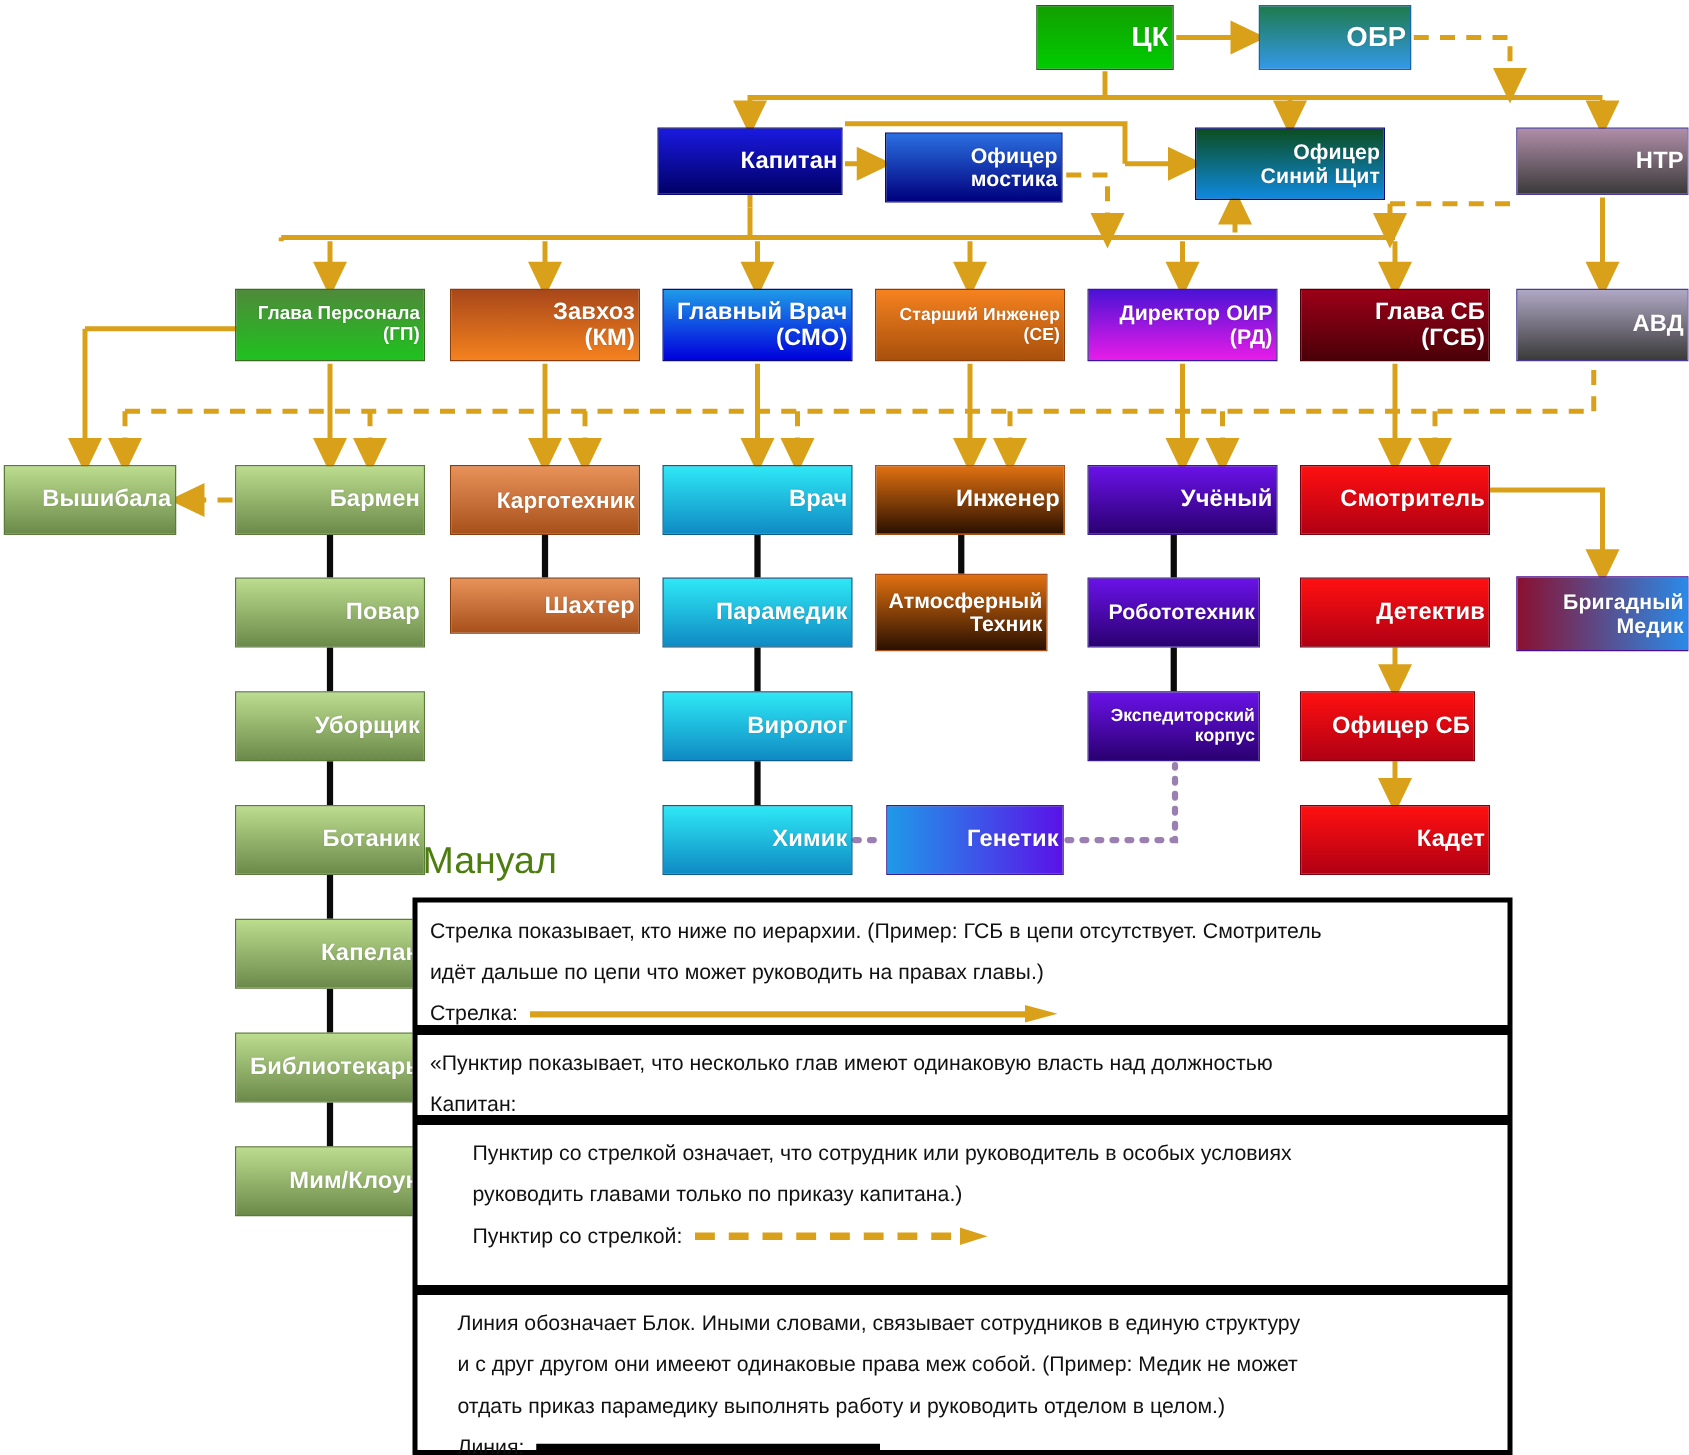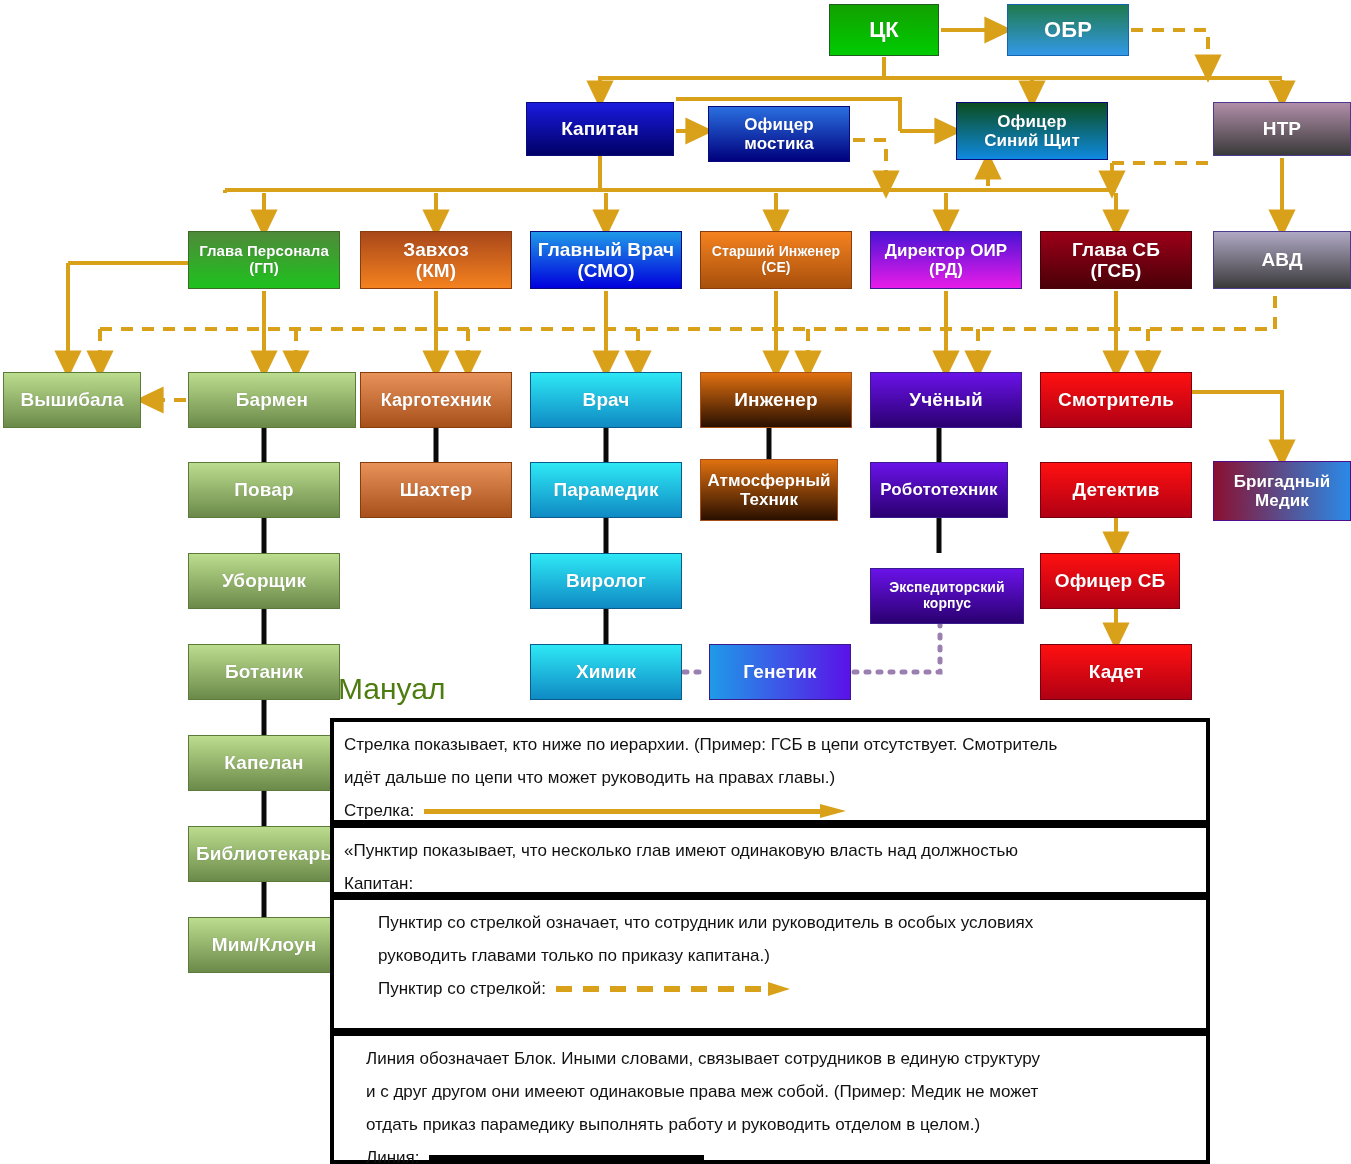--- a/index.html
+++ b/index.html
@@ -3,21 +3,21 @@
 <meta charset="utf-8">
 <style>
   html,body{margin:0;padding:0;background:#ffffff;}
   body{font-family:"Liberation Sans", sans-serif;}
   #root{position:relative;width:1351px;height:1164px;overflow:hidden;background:#fff;}
   #svg-layer{position:absolute;left:0;top:0;width:1351px;height:1164px;pointer-events:none;}
   .node{
     position:absolute;
     box-sizing:border-box;
     display:flex;align-items:center;justify-content:center;
-    text-align:center;
+    text-align:right;
     color:#ffffff;
     font-weight:bold;
     line-height:1.12;
     letter-spacing:0.1px;
     text-shadow:0 0 1px rgba(0,0,0,.25);
     padding:2px 3px;
   }
   .node span{display:block;width:100%;}
   
   #manual-title{
@@ -194,21 +194,21 @@
       </div>
       <div class="node" style="left: 1040px; top: 231px; width: 152px; height: 58px; font-size: 19px; border: 1px solid rgb(74, 0, 8); background: linear-gradient(rgb(156, 0, 24), rgb(74, 0, 8));">
         <span>Глава СБ<br>(ГСБ)</span>
       </div>
       <div class="node" style="left: 1213px; top: 231px; width: 138px; height: 58px; font-size: 19px; border: 1px solid rgb(75, 58, 143); background: linear-gradient(rgb(176, 168, 196), rgb(58, 58, 58));">
         <span>АВД</span>
       </div>
       <div class="node" style="left: 3px; top: 372px; width: 138px; height: 56px; font-size: 19px; border: 1px solid rgb(92, 122, 58); background: linear-gradient(rgb(188, 221, 142), rgb(107, 138, 74));">
         <span>Вышибала</span>
       </div>
-      <div class="node" style="left: 188px; top: 372px; width: 168px; height: 56px; font-size: 19px; border: 1px solid rgb(92, 122, 58); background: linear-gradient(rgb(188, 221, 142), rgb(107, 138, 74));">
+      <div class="node" style="left: 188px; top: 372px; width: 152px; height: 56px; font-size: 19px; border: 1px solid rgb(92, 122, 58); background: linear-gradient(rgb(188, 221, 142), rgb(107, 138, 74));">
         <span>Бармен</span>
       </div>
       <div class="node" style="left: 360px; top: 372px; width: 152px; height: 56px; font-size: 18px; border: 1px solid rgb(138, 61, 12); background: linear-gradient(rgb(232, 146, 90), rgb(168, 80, 26));">
         <span>Карготехник</span>
       </div>
       <div class="node" style="left: 530px; top: 372px; width: 152px; height: 56px; font-size: 19px; border: 1px solid rgb(10, 92, 138); background: linear-gradient(rgb(46, 232, 245), rgb(15, 138, 196));">
         <span>Врач</span>
       </div>
       <div class="node" style="left: 700px; top: 372px; width: 152px; height: 56px; font-size: 19px; border: 1px solid rgb(168, 80, 26); background: linear-gradient(rgb(224, 112, 16), rgb(42, 16, 0));">
         <span>Инженер</span>
@@ -218,42 +218,42 @@
       </div>
       <div class="node" style="left: 1040px; top: 372px; width: 152px; height: 56px; font-size: 19px; border: 1px solid rgb(122, 0, 16); background: linear-gradient(rgb(255, 16, 16), rgb(176, 0, 20));">
         <span>Смотритель</span>
       </div>
       <div class="node" style="left: 1213px; top: 461px; width: 138px; height: 60px; font-size: 17px; border: 1px solid rgb(75, 14, 143); background: linear-gradient(to right, rgb(138, 16, 48), rgb(42, 138, 232));">
         <span>Бригадный<br>Медик</span>
       </div>
       <div class="node" style="left: 188px; top: 462px; width: 152px; height: 56px; font-size: 19px; border: 1px solid rgb(92, 122, 58); background: linear-gradient(rgb(188, 221, 142), rgb(107, 138, 74));">
         <span>Повар</span>
       </div>
-      <div class="node" style="left: 360px; top: 462px; width: 152px; height: 56px; font-size: 19px; border: 1px solid rgb(138, 61, 12); background: linear-gradient(rgb(232, 146, 90), rgb(168, 80, 26));">
+      <div class="node" style="left: 360px; top: 462px; width: 152px; height: 45px; font-size: 19px; border: 1px solid rgb(138, 61, 12); background: linear-gradient(rgb(232, 146, 90), rgb(168, 80, 26));">
         <span>Шахтер</span>
       </div>
       <div class="node" style="left: 530px; top: 462px; width: 152px; height: 56px; font-size: 19px; border: 1px solid rgb(10, 92, 138); background: linear-gradient(rgb(46, 232, 245), rgb(15, 138, 196));">
         <span>Парамедик</span>
       </div>
       <div class="node" style="left: 700px; top: 459px; width: 138px; height: 62px; font-size: 17px; border: 1px solid rgb(168, 80, 26); background: linear-gradient(rgb(224, 112, 16), rgb(42, 16, 0));">
         <span>Атмосферный<br>Техник</span>
       </div>
       <div class="node" style="left: 870px; top: 462px; width: 138px; height: 56px; font-size: 17px; border: 1px solid rgb(58, 26, 143); background: linear-gradient(rgb(106, 18, 232), rgb(42, 0, 112));">
         <span>Робототехник</span>
       </div>
       <div class="node" style="left: 1040px; top: 462px; width: 152px; height: 56px; font-size: 19px; border: 1px solid rgb(122, 0, 16); background: linear-gradient(rgb(255, 16, 16), rgb(176, 0, 20));">
         <span>Детектив</span>
       </div>
       <div class="node" style="left: 188px; top: 553px; width: 152px; height: 56px; font-size: 19px; border: 1px solid rgb(92, 122, 58); background: linear-gradient(rgb(188, 221, 142), rgb(107, 138, 74));">
         <span>Уборщик</span>
       </div>
       <div class="node" style="left: 530px; top: 553px; width: 152px; height: 56px; font-size: 19px; border: 1px solid rgb(10, 92, 138); background: linear-gradient(rgb(46, 232, 245), rgb(15, 138, 196));">
         <span>Виролог</span>
       </div>
-      <div class="node" style="left: 870px; top: 568px; width: 154px; height: 56px; font-size: 14px; border: 1px solid rgb(58, 26, 143); background: linear-gradient(rgb(106, 18, 232), rgb(42, 0, 112));">
+      <div class="node" style="left: 870px; top: 553px; width: 138px; height: 56px; font-size: 14px; border: 1px solid rgb(58, 26, 143); background: linear-gradient(rgb(106, 18, 232), rgb(42, 0, 112));">
         <span>Экспедиторский<br>корпус</span>
       </div>
       <div class="node" style="left: 1040px; top: 553px; width: 140px; height: 56px; font-size: 19px; border: 1px solid rgb(122, 0, 16); background: linear-gradient(rgb(255, 16, 16), rgb(176, 0, 20));">
         <span>Офицер СБ</span>
       </div>
       <div class="node" style="left: 188px; top: 644px; width: 152px; height: 56px; font-size: 19px; border: 1px solid rgb(92, 122, 58); background: linear-gradient(rgb(188, 221, 142), rgb(107, 138, 74));">
         <span>Ботаник</span>
       </div>
       <div class="node" style="left: 530px; top: 644px; width: 152px; height: 56px; font-size: 19px; border: 1px solid rgb(10, 92, 138); background: linear-gradient(rgb(46, 232, 245), rgb(15, 138, 196));">
         <span>Химик</span>

